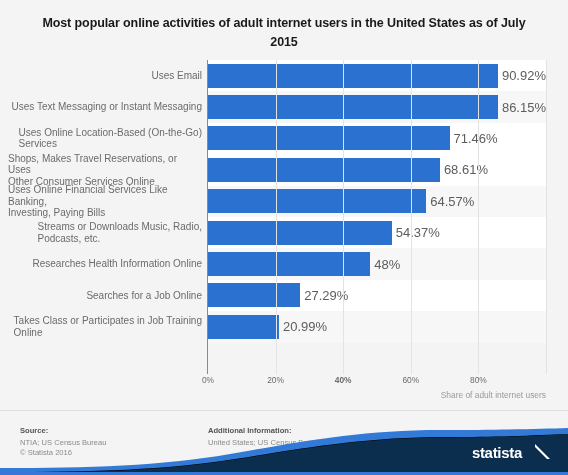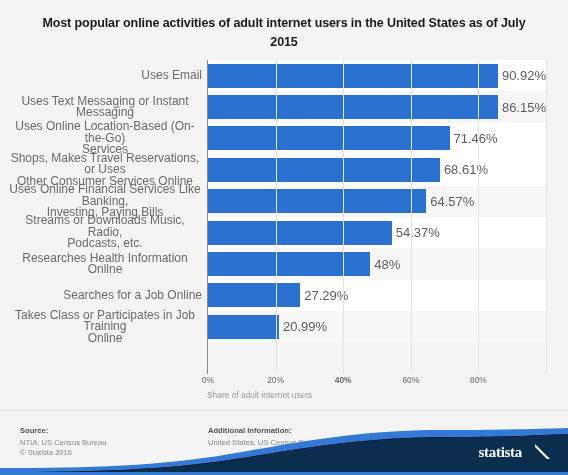--- a/index.html
+++ b/index.html
@@ -64,22 +64,22 @@
   }
   .row .cat-label {
     position: absolute;
     left: 8px;
     top: 0;
     width: 194px;
     height: 100%;
     display: flex;
     align-items: center;
     justify-content: flex-end;
-    text-align: center;
-    font-size: 12px;
+    text-align: left;
+    font-size: 10px;
     color: #6b6b6b;
     line-height: 11.5px;
     white-space: pre-line;
   }
   .row .bar-wrap {
     position: absolute;
     left: 208px;
     top: 0;
     right: 22px;
     height: 100%;
@@ -136,21 +136,21 @@
     font-size: 8.4px;
     color: #6b6b6b;
     transform: translateX(-50%);
     white-space: nowrap;
   }
   #x-label {
     position: absolute;
     left: 207px;
     top: 390px;
     width: 339px;
-    text-align: left;
+    text-align: right;
     font-size: 8.4px;
     color: #9a9a9a;
   }
 
   
   #footer-divider {
     position: absolute;
     left: 0;
     top: 410px;
     width: 568px;
@@ -182,21 +182,20 @@
   #foot-additional { left: 208px; width: 300px; }
 
   
   #logo-banner {
     position: absolute;
     left: 0;
     top: 428px;
     width: 568px;
     height: 47px;
     overflow: hidden;
-    font-family: Liberation Serif, serif;
   }
   #logo-banner svg { display: block; }
   #logo-text {
     position: absolute;
     right: 46px;
     bottom: 14px;
     font-size: 15px;
     font-weight: bold;
     color: #ffffff;
     letter-spacing: -0.3px;

